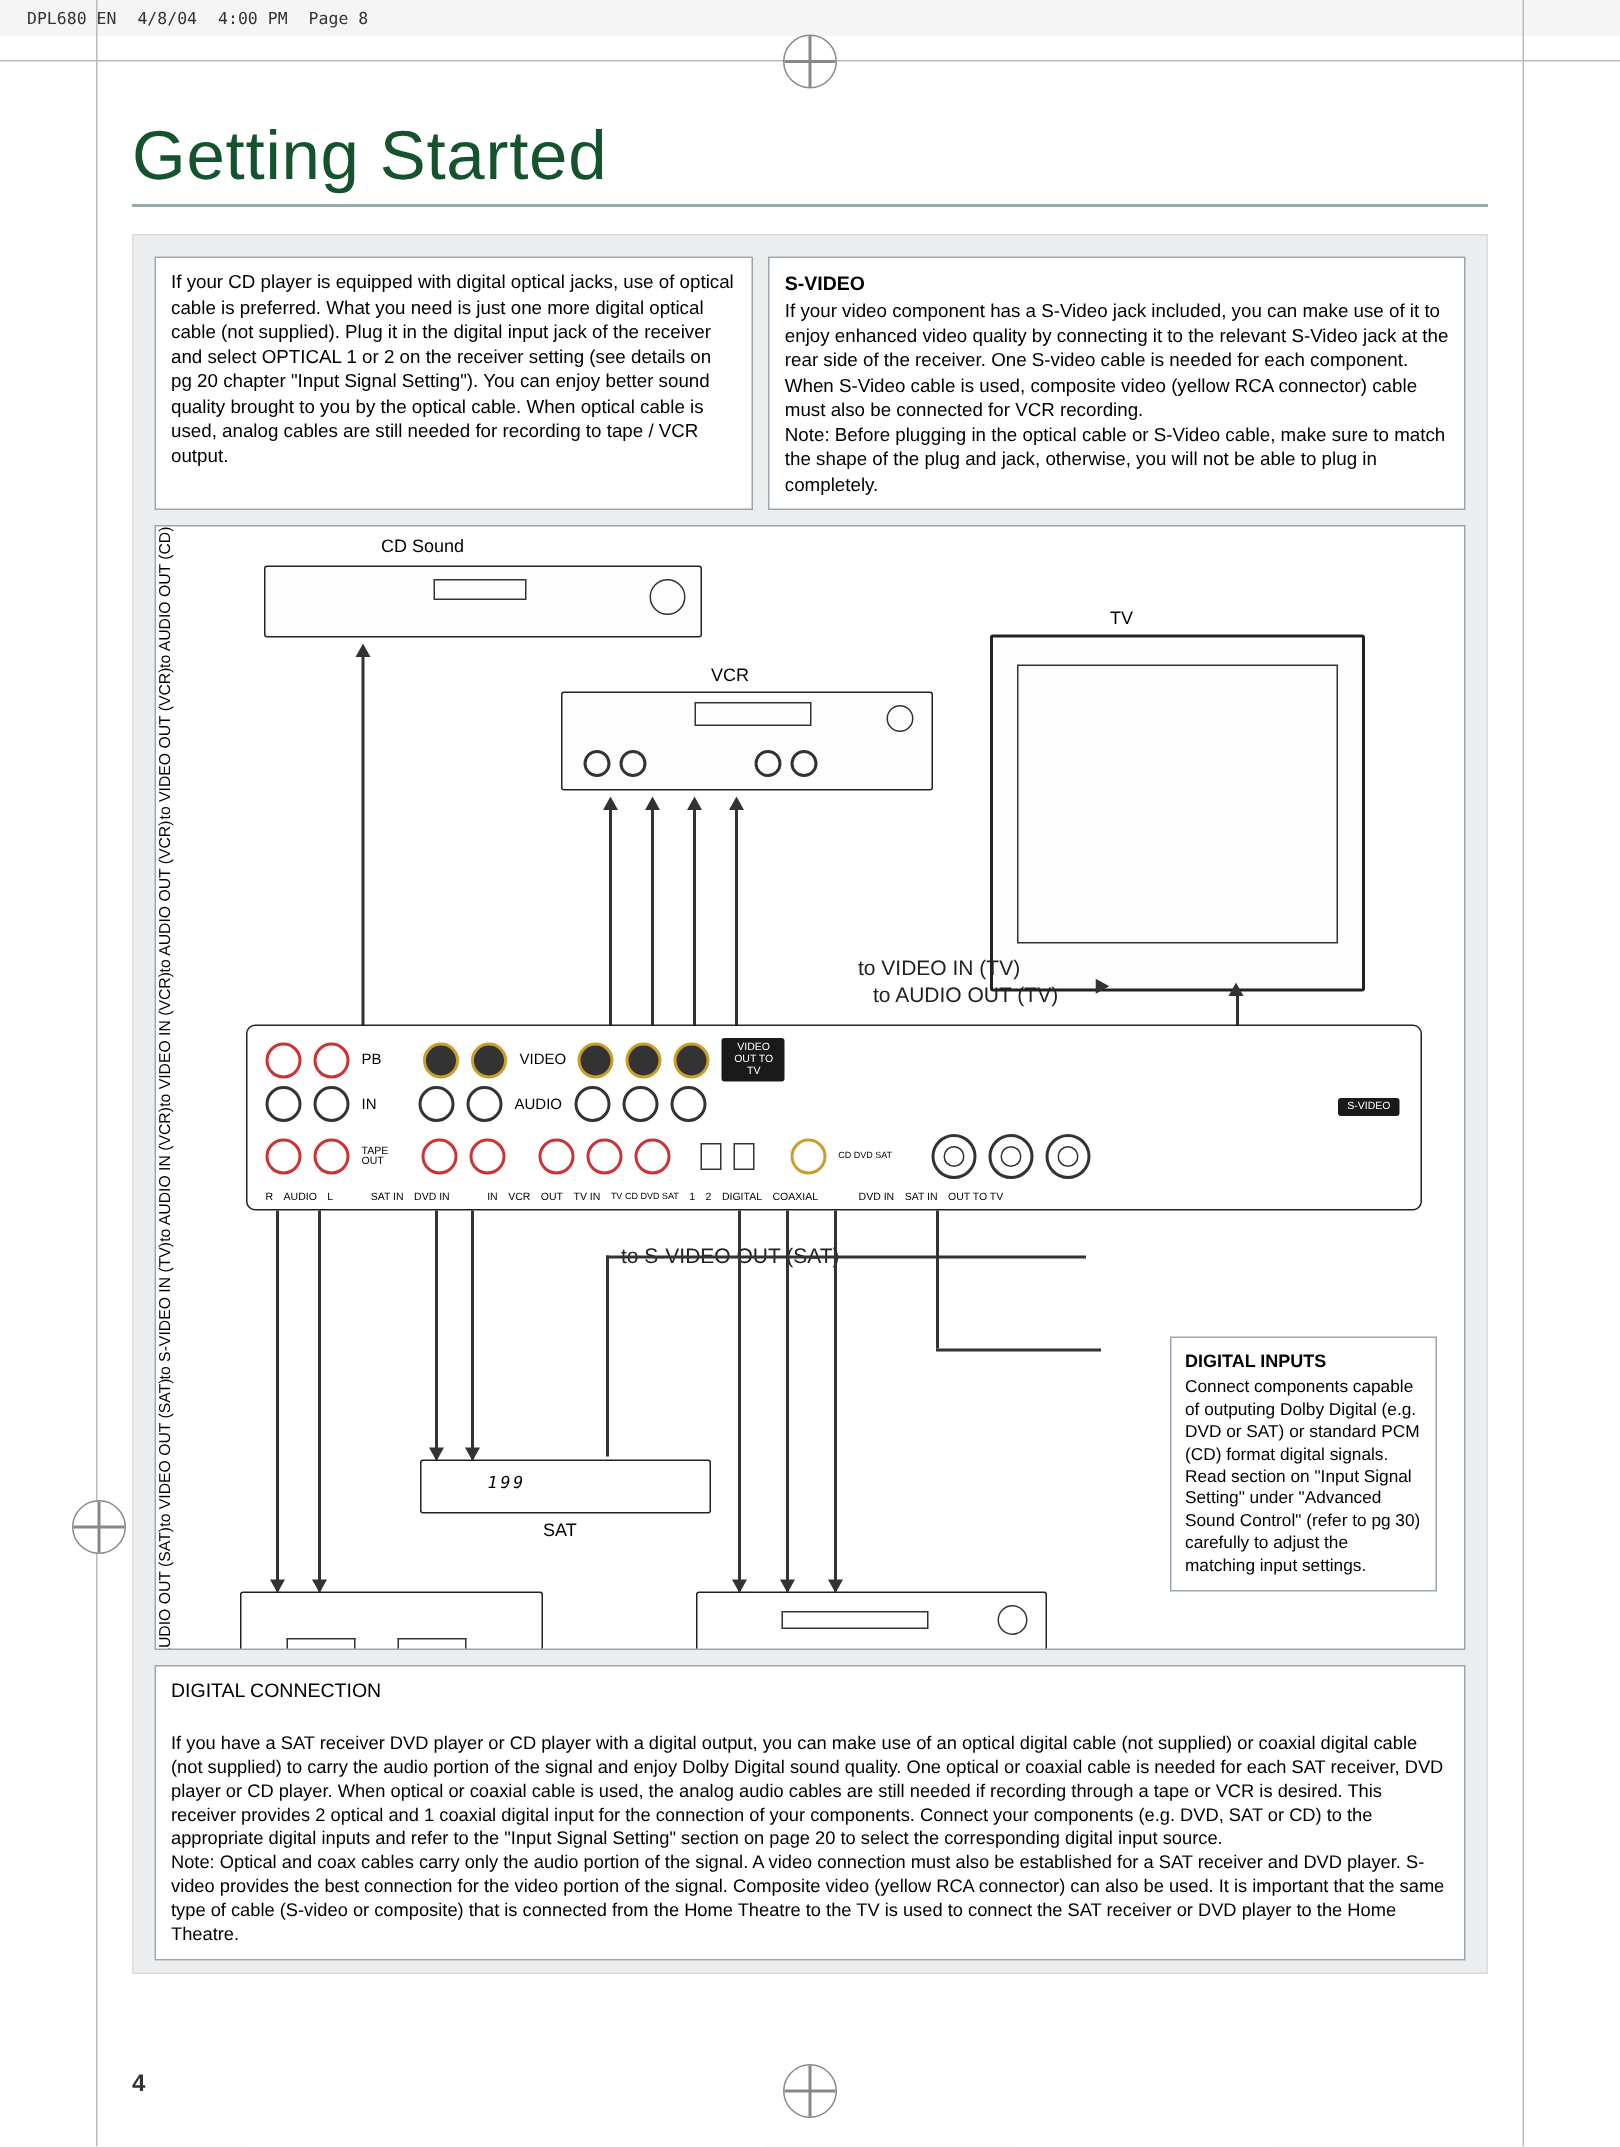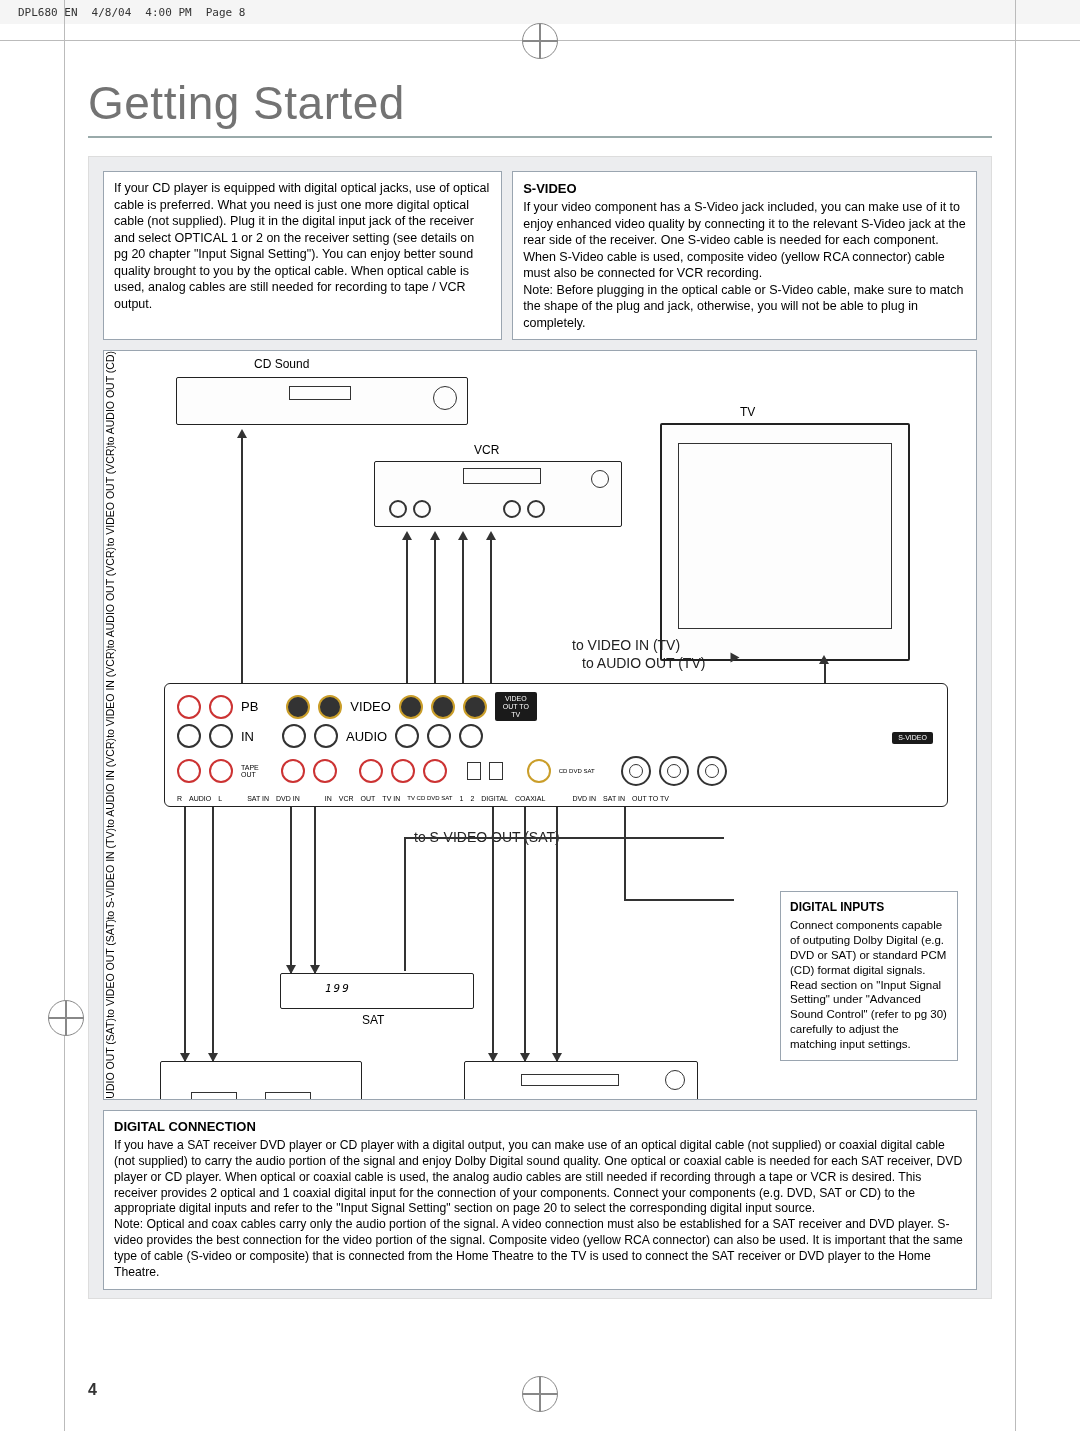--- a/index.html
+++ b/index.html
@@ -10,21 +10,21 @@
   .crop::after{left:auto;right:64px}
   .crop-h{position:absolute;left:0;right:0;height:1px;background:#bbb;top:40px}
   .reg{position:absolute;width:34px;height:34px;border:1px solid #888;border-radius:50%;display:flex;align-items:center;justify-content:center;font-size:30px;color:#888;background:#fff}
   .reg.top{left:50%;top:23px;transform:translateX(-50%)}
   .reg.bottom{left:50%;top:1376px;transform:translateX(-50%)}
   .reg.left{left:48px;top:1000px}
   .reg span{display:block;width:2px;height:34px;background:#888;position:absolute}
   .reg span.h{width:34px;height:2px}
 
   .content{position:absolute;left:88px;right:88px;top:76px;bottom:40px}
-  .title{font-size:46px;font-weight:400;color:#737373;letter-spacing:.5px}
+  .title{font-size:46px;font-weight:400;color:#14532d;letter-spacing:.5px}
   .title-rule{border:none;border-top:2px solid #9aa;margin:6px 0 18px 0}
   .subtitle{color:#3b4a56;font-size:22px;font-weight:700;margin-bottom:14px}
 
   .panel{background:#ecedef;border:1px solid #ddd;padding:14px 14px 8px 14px}
 
   .row-top{display:flex;gap:10px;margin-bottom:10px}
   .textbox{background:#fff;border:1px solid #9aa5b0;padding:8px 10px;font-size:12.5px;line-height:1.32}
   .textbox .heading{font-weight:700;font-size:13px;margin-bottom:2px}
   .textbox.left{width:46%}
   .textbox.right{width:54%}
@@ -48,38 +48,38 @@
   .backpanel{left:60px;top:332px;right:28px;height:122px;position:absolute;border:1.5px solid #222;border-radius:6px;background:#fff}
   .jack-row{position:absolute;left:12px;right:12px;display:flex;gap:8px;align-items:center}
   .jack{width:20px;height:20px;border:2.5px solid #333;border-radius:50%;position:relative}
   .jack.solid{background:#333}
   .jack.yellow{border-color:#ca9e2a}
   .jack.red{border-color:#c33}
   .jack.small{width:14px;height:14px}
   .blk{background:#1a1a1a;color:#fff;font-size:7px;padding:3px 4px;border-radius:2px;text-align:center;line-height:1.1}
   .sv{width:26px;height:26px;border:2px solid #333;border-radius:50%;display:flex;align-items:center;justify-content:center}
   .sv::after{content:"";width:12px;height:12px;border:1px solid #333;border-radius:50%}
-  .bp-label{font-size:13px}
+  .bp-label{font-size:10px}
 
   .sat{left:176px;top:622px;width:192px;height:34px;position:absolute;border:1.5px solid #222;border-radius:2px}
   .sat::before{content:"199";position:absolute;left:44px;top:8px;font-family:monospace;font-size:11px;font-style:italic;letter-spacing:2px}
 
   .tape{left:56px;top:710px;width:200px;height:44px;position:absolute;border:1.5px solid #222;border-radius:2px}
   .dvd{left:360px;top:710px;width:232px;height:44px;position:absolute;border:1.5px solid #222;border-radius:2px}
   .dvd::after{content:"";position:absolute;right:12px;top:8px;width:18px;height:18px;border:1.5px solid #333;border-radius:50%}
 
   .side-callout{position:absolute;right:18px;top:540px;width:158px;border:1px solid #9aa5b0;background:#fff;padding:8px 9px;font-size:11.5px;line-height:1.3}
   .side-callout .heading{font-weight:700;font-size:12px;margin-bottom:2px}
 
   .wire{position:absolute;background:#333}
   .arrow-up{position:absolute;width:0;height:0;border-left:5px solid transparent;border-right:5px solid transparent;border-bottom:9px solid #333}
   .arrow-dn{position:absolute;width:0;height:0;border-left:5px solid transparent;border-right:5px solid transparent;border-top:9px solid #333}
 
   .bottombox{background:#fff;border:1px solid #9aa5b0;padding:8px 10px;font-size:12.2px;line-height:1.3;margin-top:10px}
-  .bottombox .heading{font-weight:700;font-size:13px;margin-bottom:2px}
+  .bottombox .heading{font-weight:400;font-size:13px;margin-bottom:19px}
 
   .pagenum{position:absolute;left:0;bottom:-8px;font-size:16px;font-weight:700;color:#333}
 </style>
 </head>
 <body>
 
 <div class="page">
 
   <div class="header-strip">
     <span>DPL680 EN</span>

